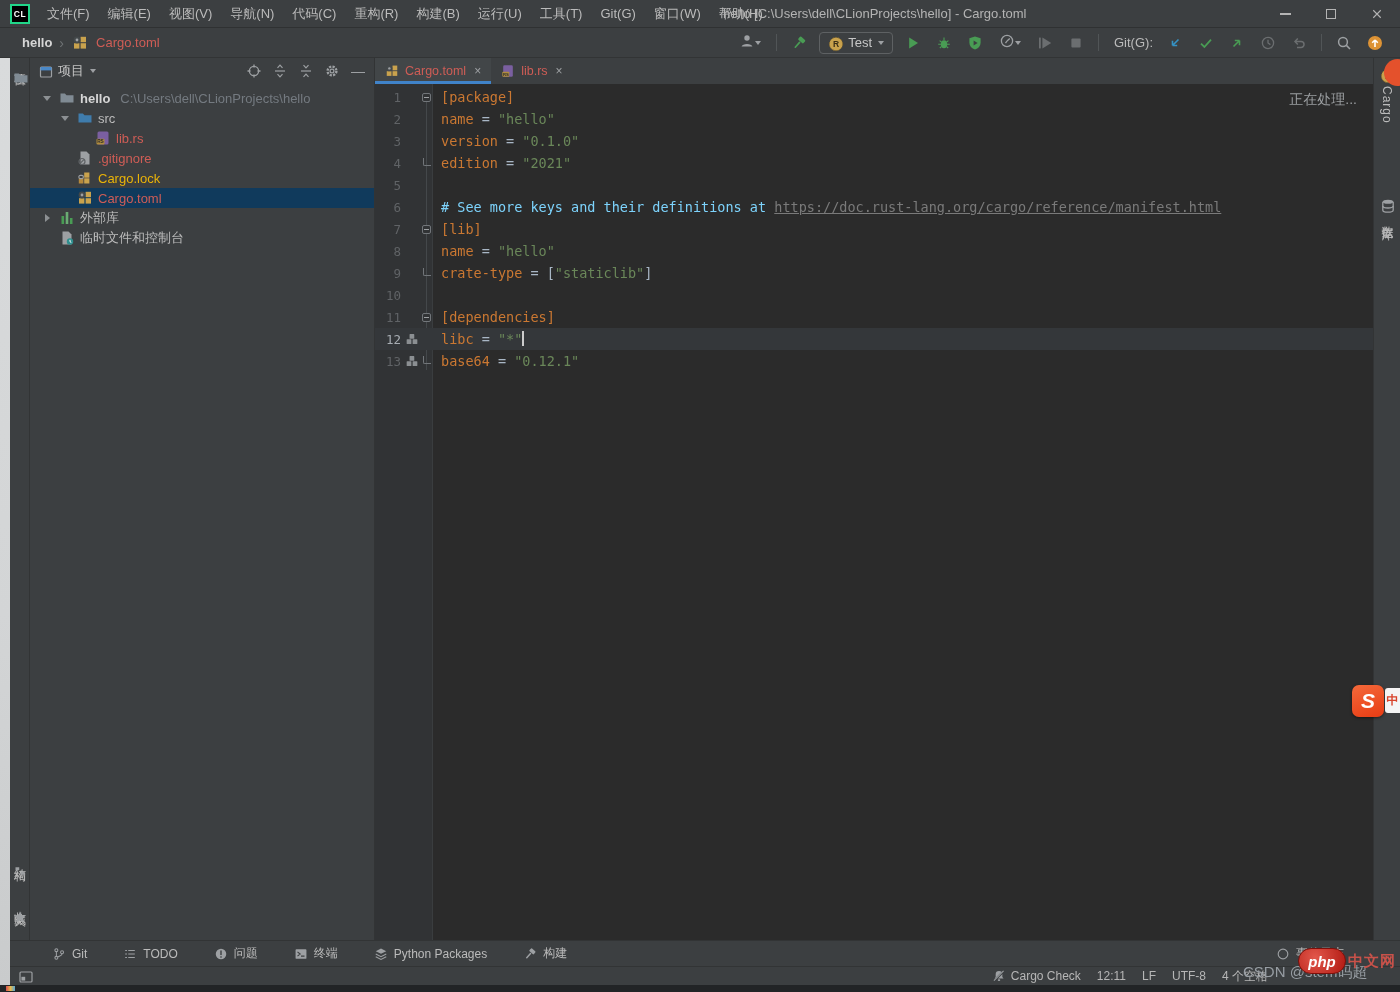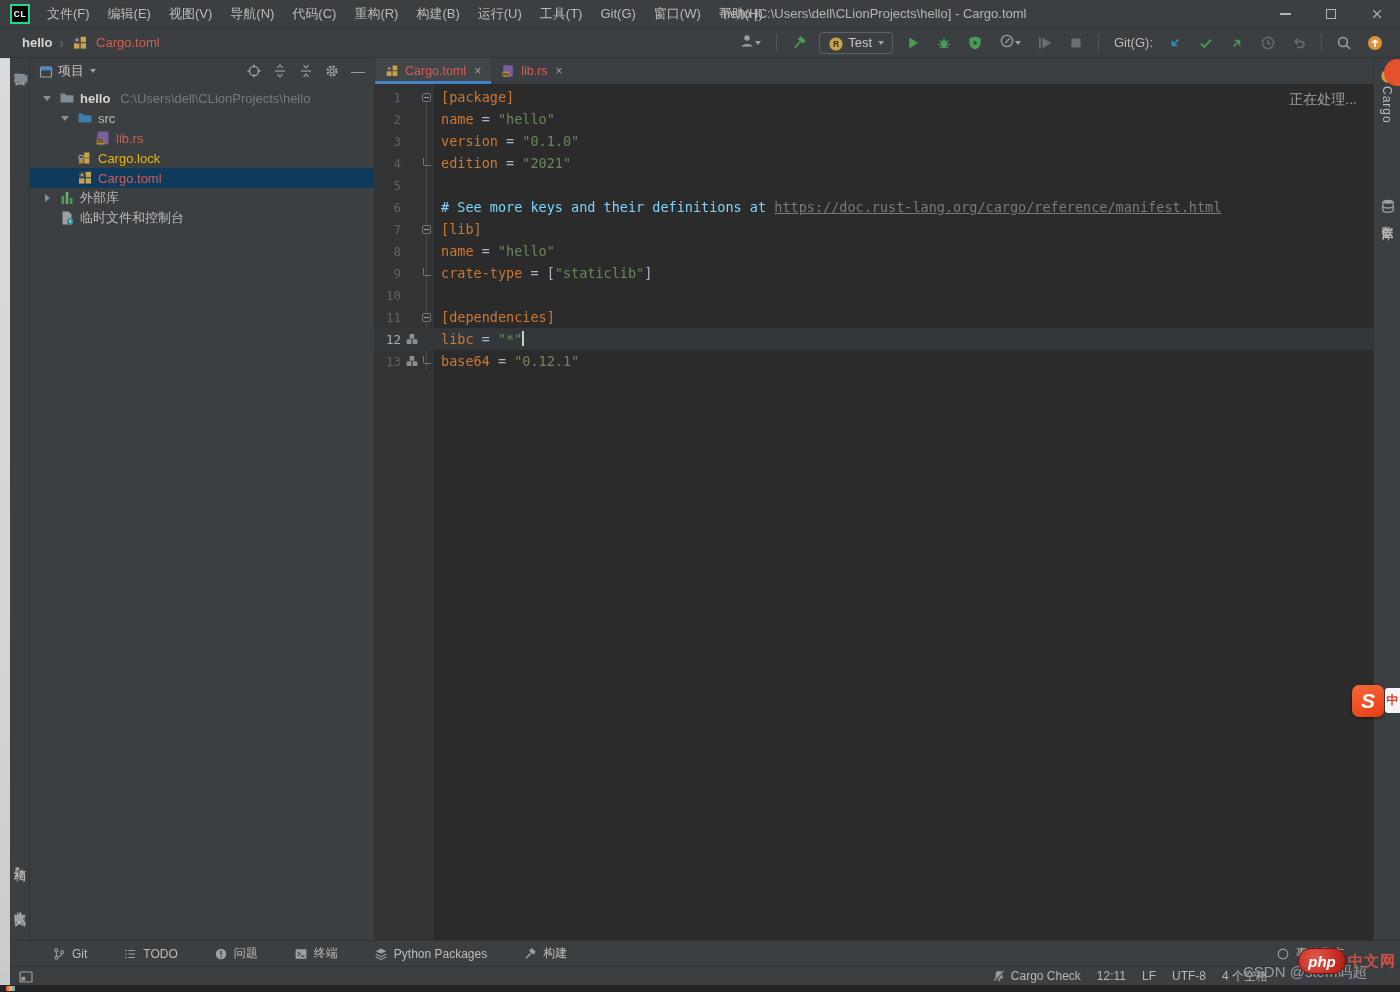--- a/index.html
+++ b/index.html
@@ -450,20 +450,31 @@
               <rect x="1.5" y="8.8" width="8" height="5.7" rx="1" fill="#b08c3e"></rect>
               <text x="5.5" y="13.4" font-size="4.8" font-weight="bold" text-anchor="middle" fill="#2b2b2b">RS</text>
             </svg>
           </span>
           <span class="t-label  c-red">lib.rs</span>
         </div>
         <div class="tree-row" style="padding-left: 28px;">
           <span class="chev-slot"></span>
           <span class="ico ">
             <svg viewBox="0 0 16 16">
+              <path d="M3.5 1.5h6l3 3v10h-9z" fill="#9da0a3"></path>
+              <circle cx="5" cy="11.5" r="3" fill="none" stroke="#5f6265" stroke-width="1.2"></circle>
+              <path d="M2.9 13.6 7.1 9.4" stroke="#5f6265" stroke-width="1.2"></path>
+            </svg>
+          </span>
+          <span class="t-label  c-red">.gitignore</span>
+        </div>
+        <div class="tree-row" style="padding-left: 28px;">
+          <span class="chev-slot"></span>
+          <span class="ico ">
+            <svg viewBox="0 0 16 16">
               <rect x="7.2" y="2.5" width="5.2" height="5.2" fill="#c9a24d"></rect>
               <rect x="7.2" y="8.3" width="5.2" height="5.2" fill="#c9a24d"></rect>
               <rect x="1.8" y="8.3" width="4.6" height="5.2" fill="#b5893c"></rect>
               <rect x="1.8" y="5.4" width="4.6" height="3.2" rx="1.5" fill="none" stroke="#9da0a3" stroke-width="1.1"></rect>
             </svg>
           </span>
           <span class="t-label  c-olive">Cargo.lock</span>
         </div>
         <div class="tree-row selected" style="padding-left: 28px;">
           <span class="chev-slot"></span>

